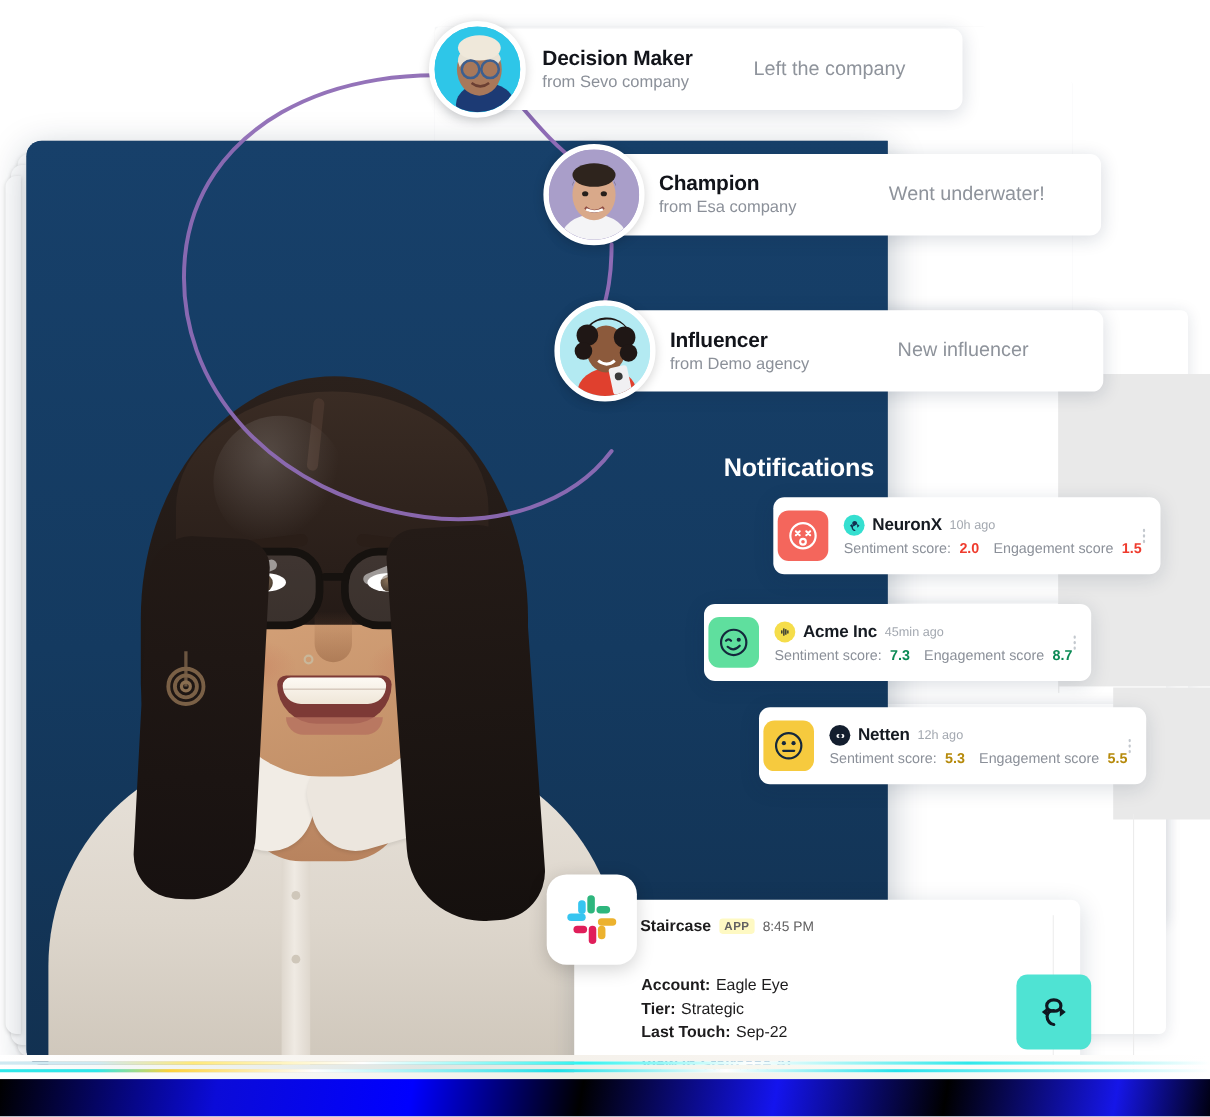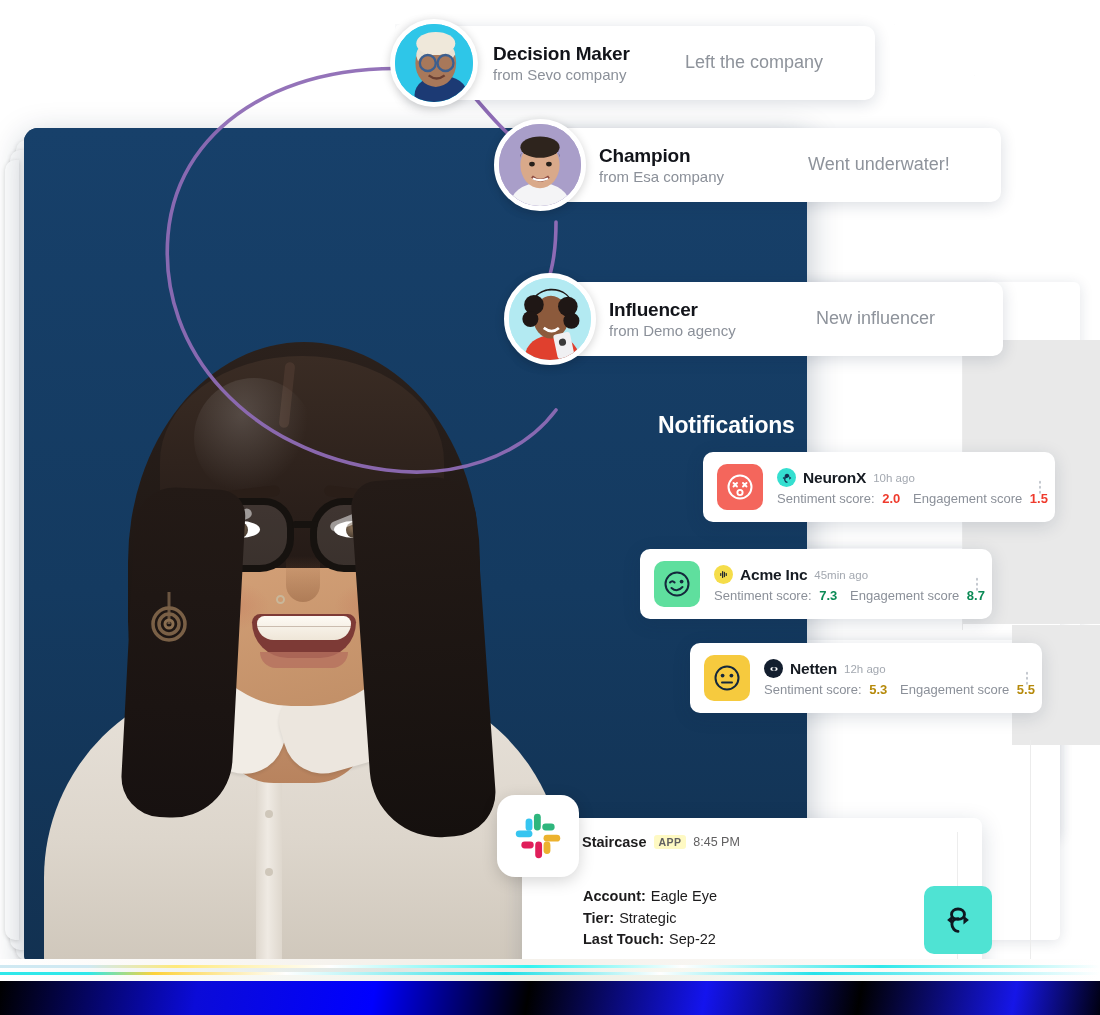--- a/index.html
+++ b/index.html
@@ -179,37 +179,37 @@
   }
   .avatar {
     position:absolute; border-radius:50%; overflow:hidden;
     border: 5px solid #fff; box-shadow: 0 2px 10px rgba(0,0,0,.18);
   }
 
   #p-decision { left: 407px; top: 26px; width: 468px; }
   #p-decision .avatar { left: -17px; top: -7px; width: 88px; height: 88px; }
   #p-decision .pstatus { left: 278px; top: 26px; }
 
-  #p-champion { left: 513px; top: 128px; width: 488px; }
+  #p-champion { left: 513px; top: 140px; width: 488px; }
   #p-champion .avatar { left: -19px; top: -9px; width: 92px; height: 92px; }
   #p-champion .pstatus { left: 295px; top: 26px; }
 
   #p-influencer { left: 523px; top: 282px; width: 480px; }
   #p-influencer .avatar { left: -19px; top: -9px; width: 92px; height: 92px; }
   #p-influencer .pstatus { left: 293px; top: 26px; }
 
   
   #notif-title {
     position:absolute; left: 658px; top: 412px;
     font-size: 23px; font-weight: 800; color:#ffffff; letter-spacing:-.2px;
   }
   .notif {
     position:absolute; background:#fff; border-radius: 10px;
     box-shadow: 0 4px 18px rgba(20,40,70,.15);
-    display:flex; align-items:center; padding: 12px 14px;
+    display:flex; align-items:center; padding: 12px 4px;
   }
   .notif .sq {
     width: 46px; height: 46px; border-radius: 10px; flex: 0 0 46px;
     display:flex; align-items:center; justify-content:center;
   }
   .notif .body { margin-left: 14px; }
   .notif .row1 { display:flex; align-items:center; gap:7px; }
   .notif .logo { width:19px; height:19px; border-radius:50%; display:flex; align-items:center; justify-content:center; flex:0 0 19px;}
   .notif .cname { font-size:15.5px; font-weight:800; color:#161b22; letter-spacing:-.2px; }
   .notif .ago { font-size:11.5px; color:#a3a8b0; }

